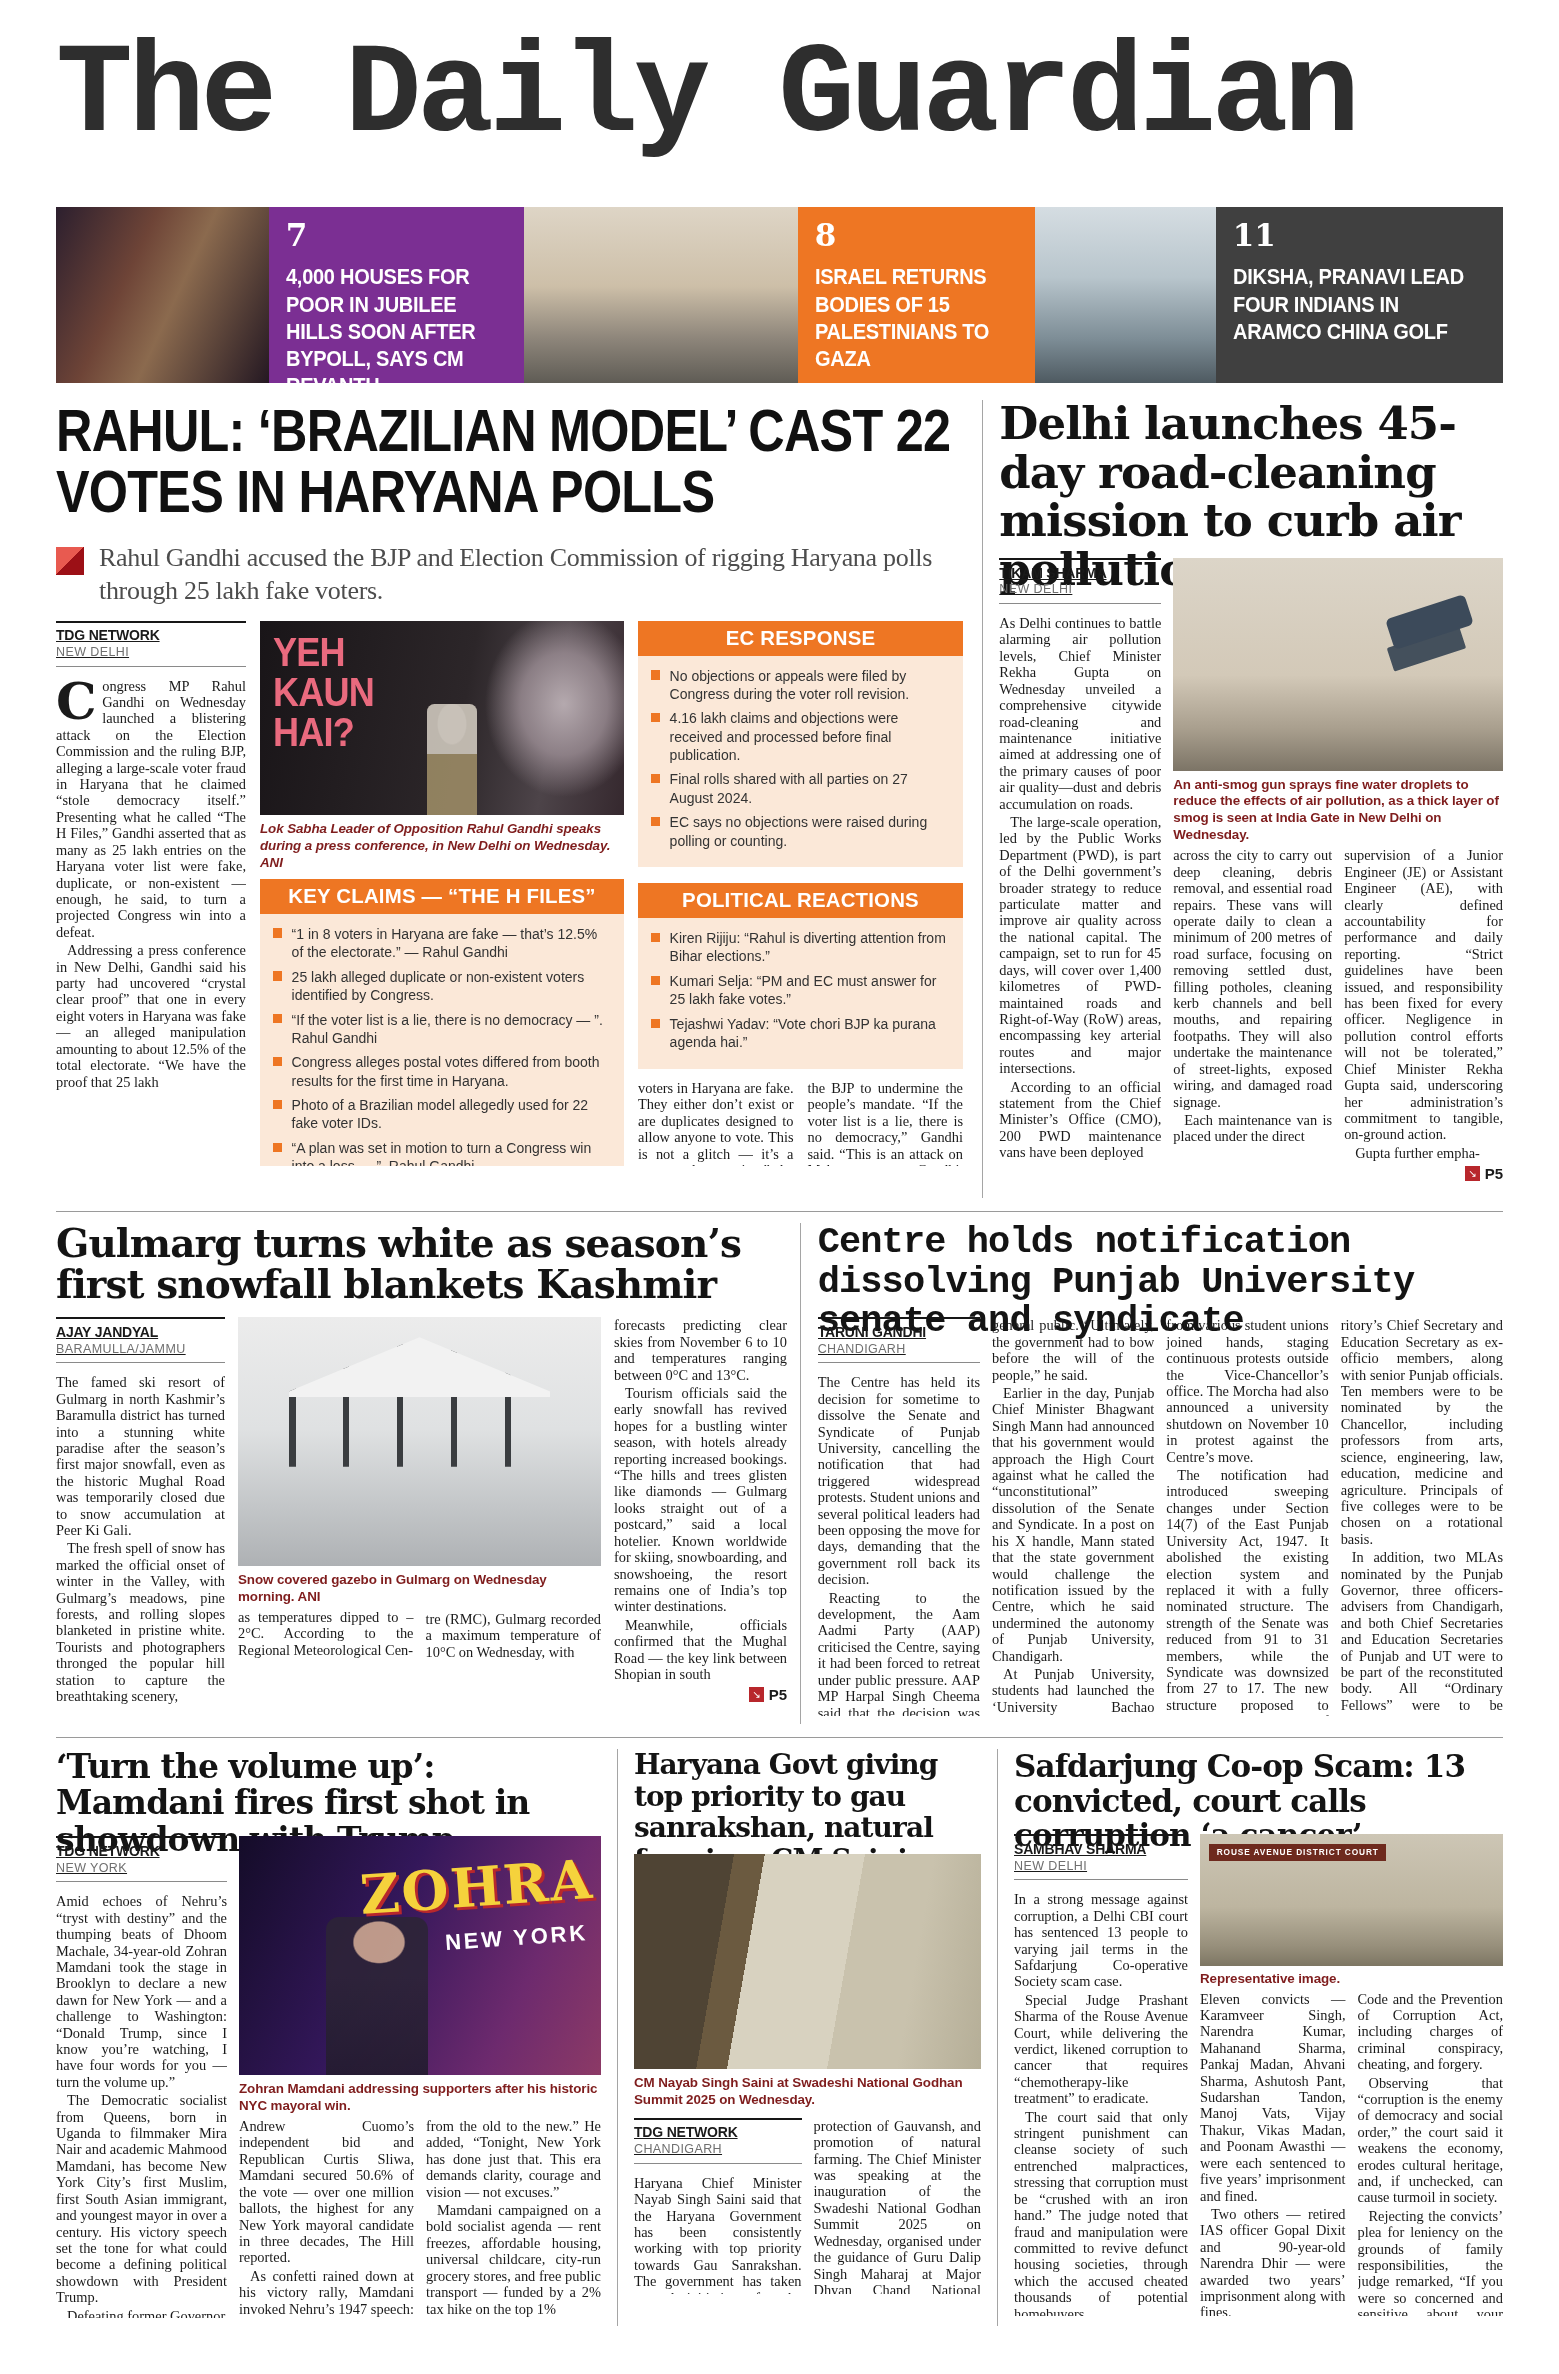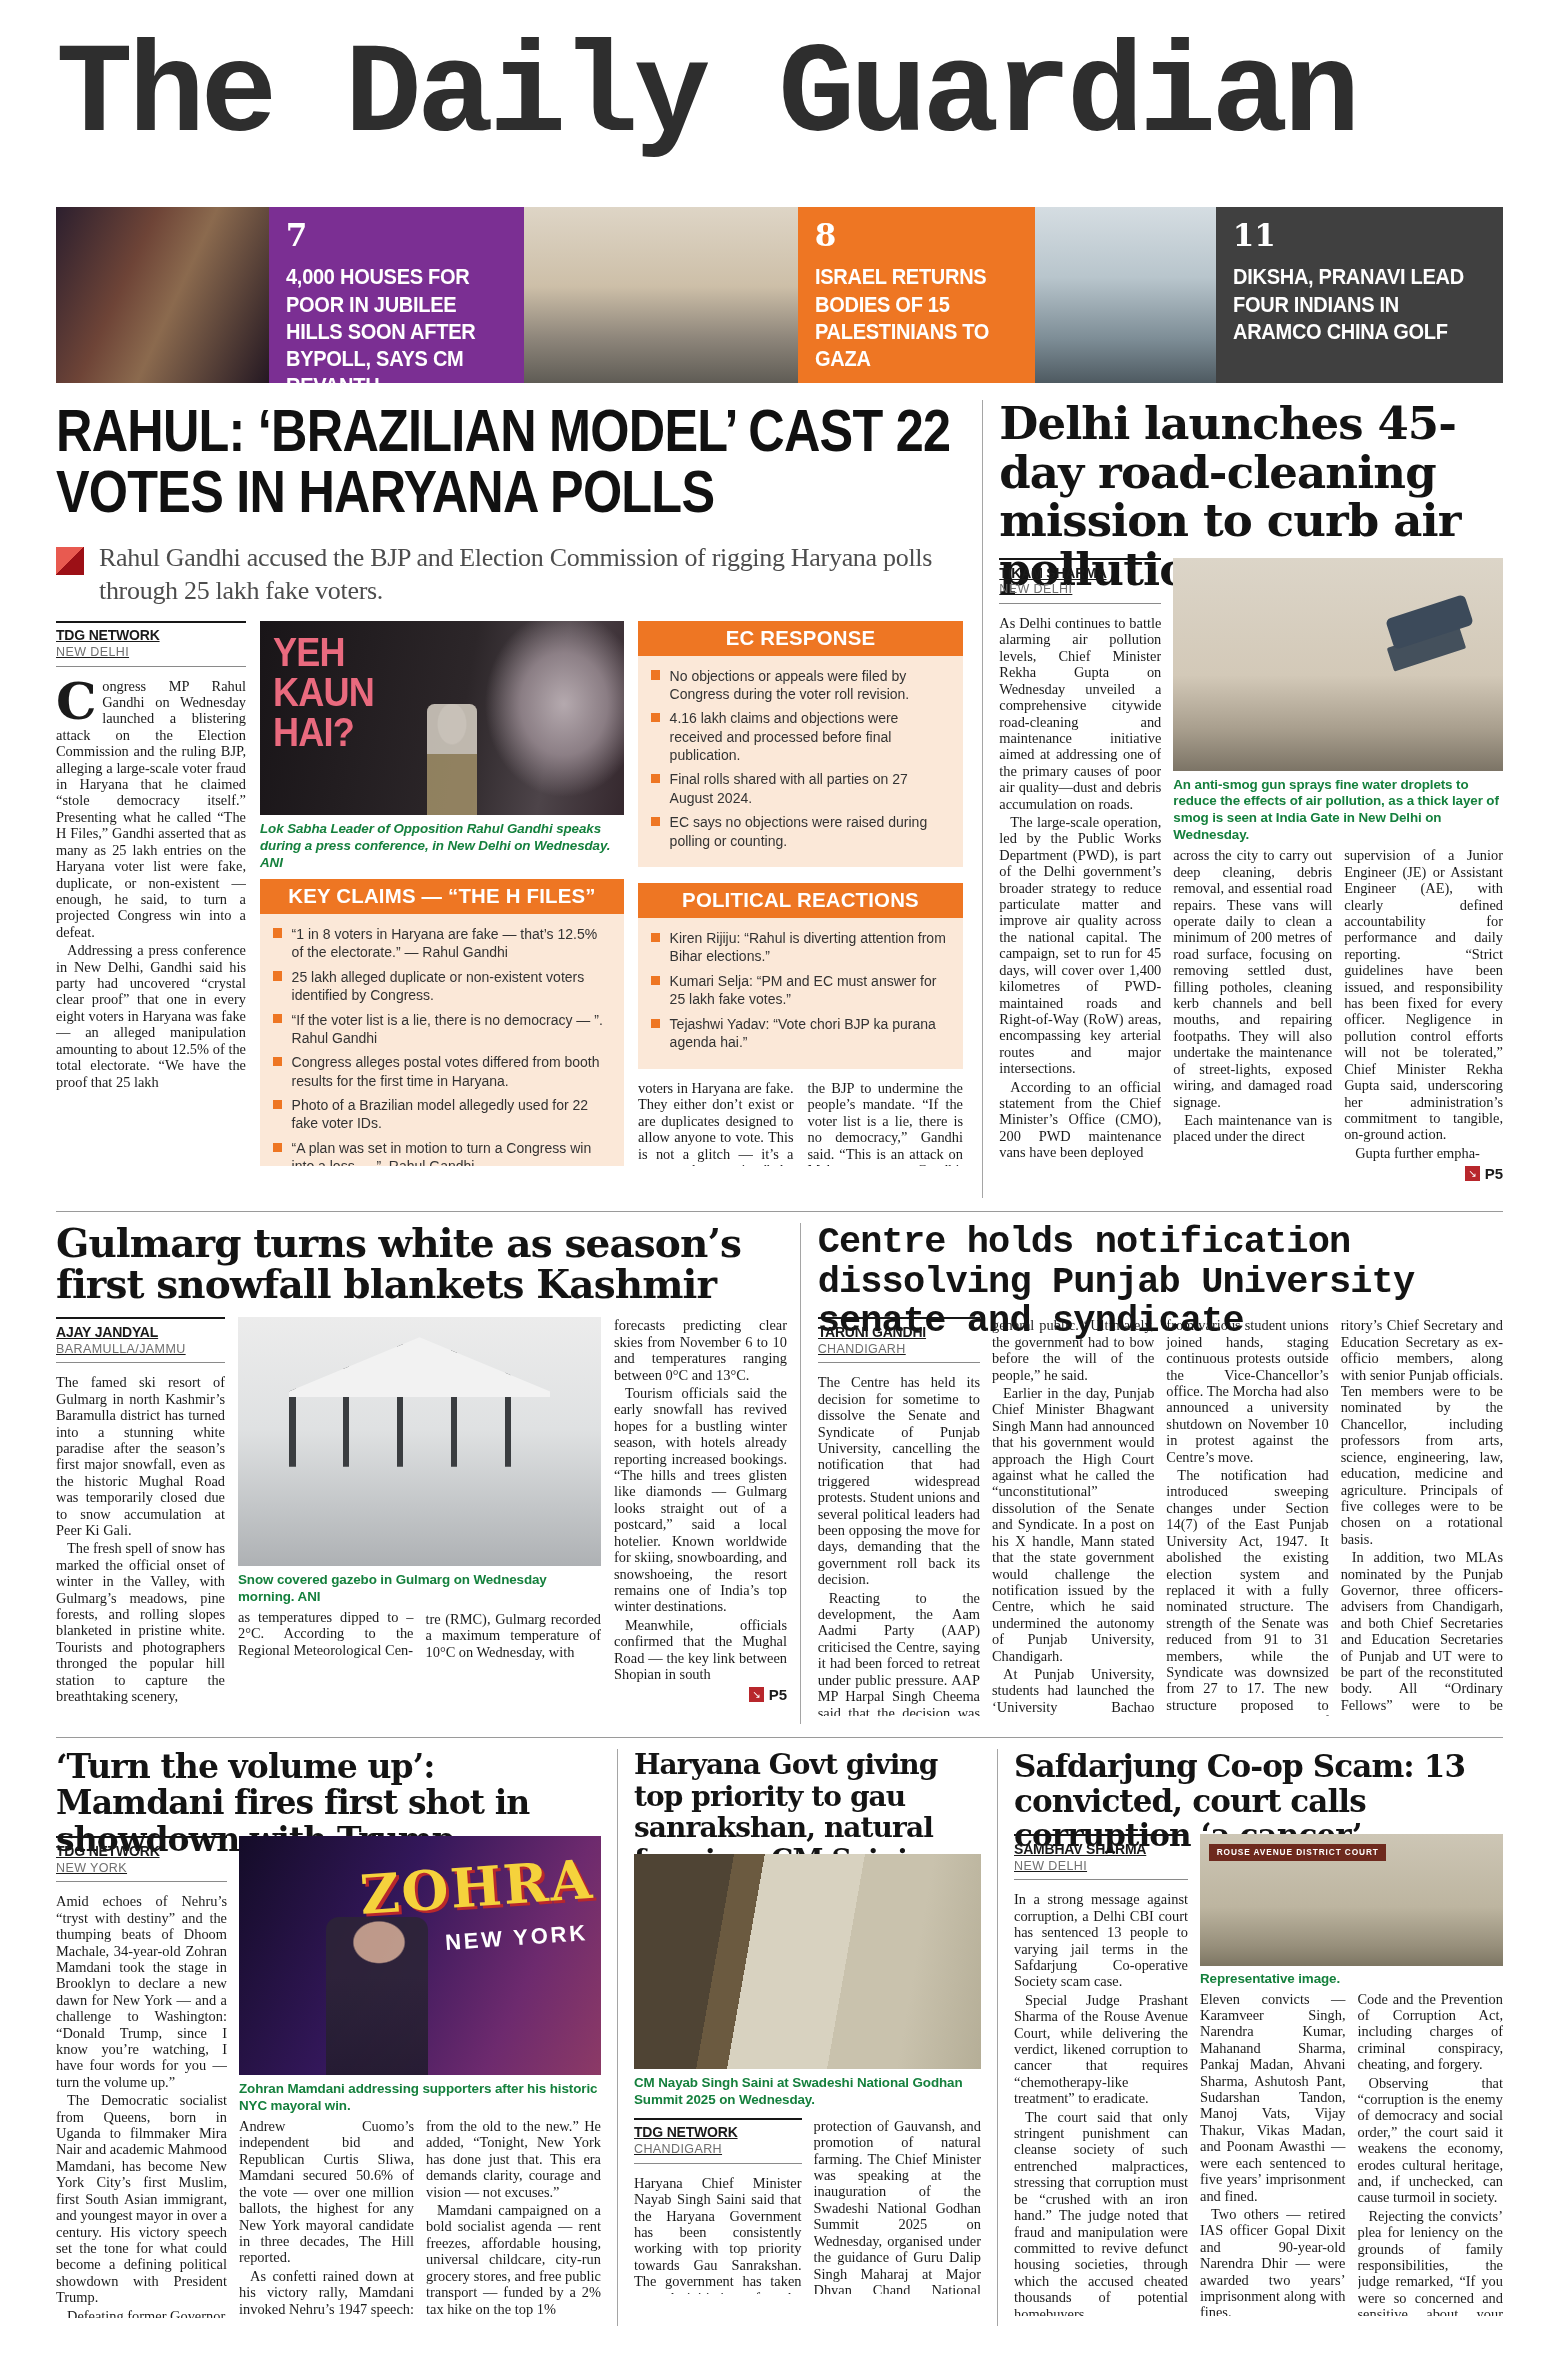--- a/index.html
+++ b/index.html
@@ -38,21 +38,21 @@
   
   .byline { border-top:2.8px solid #161616; border-bottom:0.9px solid #8a8a8a; padding:4.6px 0 6.5px; margin-bottom:11px;text-decoration:underline; }
   .by-name { font:bold 14px "Liberation Sans", sans-serif; letter-spacing:-0.2px; }
   .by-loc  { font:12.5px "Liberation Sans", sans-serif; color:#6f6f6f; letter-spacing:0.4px; margin-top:1.9px; }
   .bodytext { font-size:14.4px; line-height:1.14; }
   .bodytext p { text-align:justify; margin:0; }
   .bodytext p + p { text-indent:11px; margin-top:1.9px; }
   .dropcap > p:first-child::first-letter { font-family:"DejaVu Serif", serif; font-weight:bold;
       font-size:51px; float:left; line-height:.8; padding:3.7px 5.6px 0 0; }
   figure { position:relative; overflow:hidden; }
-  figcaption, .caption { font:bold 13.4px/1.25 "Liberation Sans", sans-serif; color:#15803d;
+  figcaption, .caption { font:bold 13.4px/1.25 "Liberation Sans", sans-serif; color:#7f1d1d;
       letter-spacing:-0.1px; padding:5.6px 0 3.7px; }
   .jump { display:flex; justify-content:flex-end; align-items:center; gap:4.6px; margin-top:3.7px; }
   .jump-ic { width:15px; height:15px; background:#b8272c; color:#fff; font:10.2px/15px "Liberation Sans",sans-serif;
              text-align:center; }
   .jump-label { font:bold 15px "Liberation Sans", sans-serif; }
 
   h2.serif { font-family:"DejaVu Serif", serif; font-weight:bold; color:#141414; letter-spacing:-0.9px; }
 
   
   .infobox-bar { background:#ee7623; color:#fff; text-align:center;

